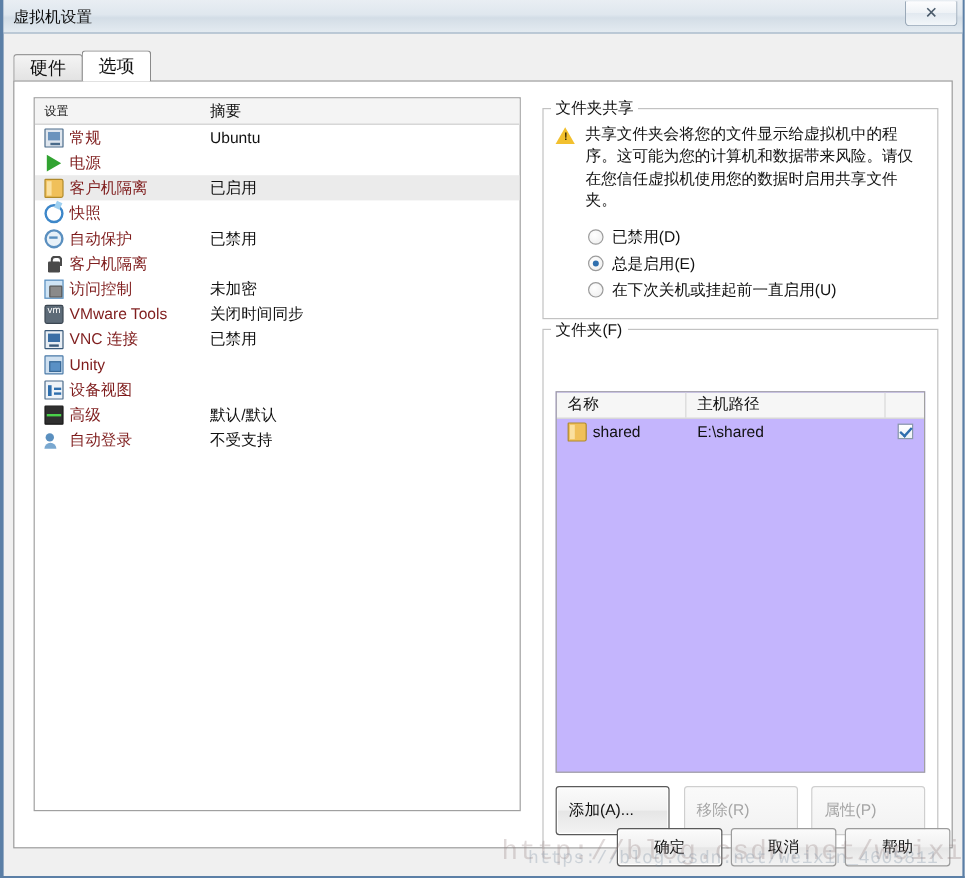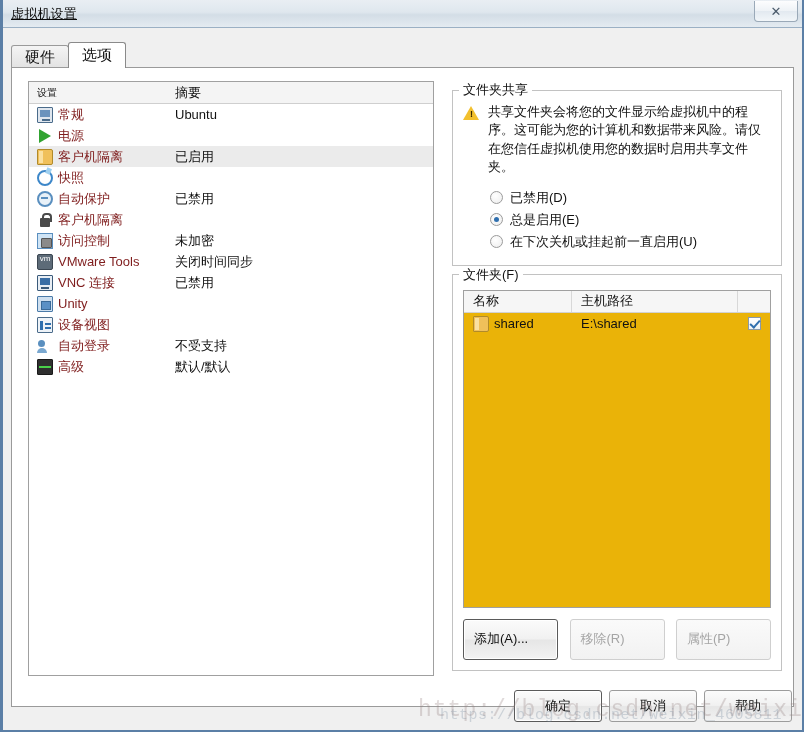--- a/index.html
+++ b/index.html
@@ -28,21 +28,20 @@
     border-bottom: 1px solid #9bb0c4;
     display: flex;
     align-items: center;
   }
   .title-text {
     font-size: 13px;
     color: #0a0a0a;
     padding-left: 8px;
     font-weight: normal;
     letter-spacing: 0.2px;
-    text-decoration: underline;
   }
   .close-btn {
     position: absolute;
     right: 4px; top: 1px;
     width: 44px; height: 21px;
     background: linear-gradient(to bottom, #fdfdfe 0%, #eef2f6 50%, #e2e9f0 51%, #f2f6f9 100%);
     border: 1px solid #9aa9b8;
     border-top: none;
     border-radius: 0 0 4px 4px;
     display: flex; align-items: center; justify-content: center;
@@ -266,23 +265,24 @@
     width:5px; height:5px; border-radius:50%;
     background:#2f6fae;
   }
   .radio-label { font-size: 13px; color: #111; }
 
   
   .folders-group { margin-top: 20px; }
   .folders-body { padding: 6px 10px 10px 10px; }
   .folder-table {
     height: 318px;
-    background: #eab308;
+    background: #c4b5fd;
     border: 1px solid #a0a0a0;
     overflow: hidden;
+    margin-top: 36px;
   }
   .ft-header {
     display: flex;
     height: 22px;
     background: #f6f6f6;
     border-bottom: 1px solid #d2d2d2;
     align-items: center;
   }
   .ft-h-name { width: 108px; padding-left: 9px; font-size: 13px; color:#111; border-right:1px solid #d8d8d8; height:100%; display:flex; align-items:center;}
   .ft-h-path { flex:1; padding-left: 9px; font-size: 13px; color:#111; border-right:1px solid #d8d8d8; height:100%; display:flex; align-items:center;}
@@ -486,32 +486,32 @@
       <div class="list-row">
         <div class="row-label">
           <span class="ico ico-deviceview"></span>
           <span>设备视图</span>
         </div>
         <div class="row-summary"></div>
       </div>
 
       <div class="list-row">
         <div class="row-label">
+          <span class="ico ico-advanced"></span>
+          <span>高级</span>
+        </div>
+        <div class="row-summary">默认/默认</div>
+      </div>
+
+      <div class="list-row">
+        <div class="row-label">
           <span class="ico ico-autologin"></span>
           <span>自动登录</span>
         </div>
         <div class="row-summary">不受支持</div>
-      </div>
-
-      <div class="list-row">
-        <div class="row-label">
-          <span class="ico ico-advanced"></span>
-          <span>高级</span>
-        </div>
-        <div class="row-summary">默认/默认</div>
       </div>
     </div>
 
     <div class="right-col">
 
       <fieldset class="group">
         <legend>文件夹共享</legend>
         <div class="sharing-body">
           <div class="warn-row">
             <div class="warn-icon">

